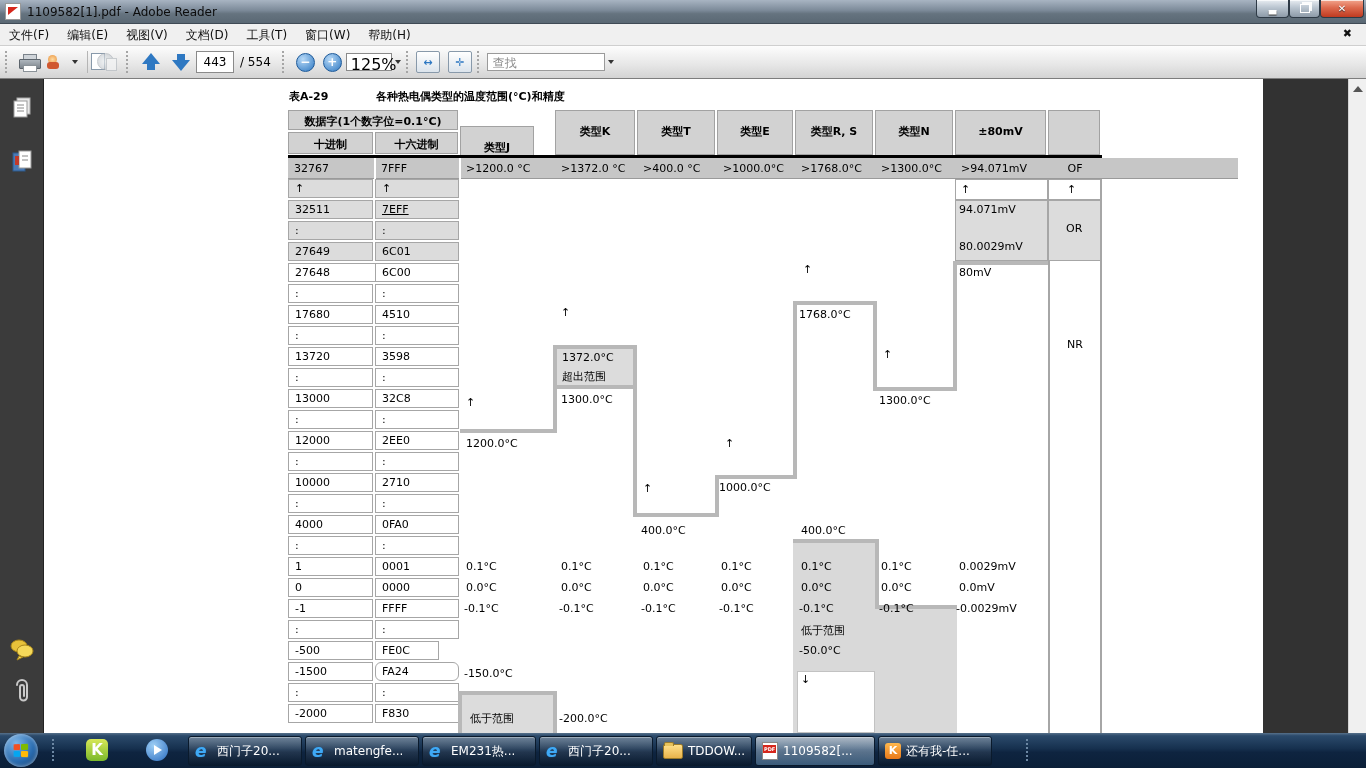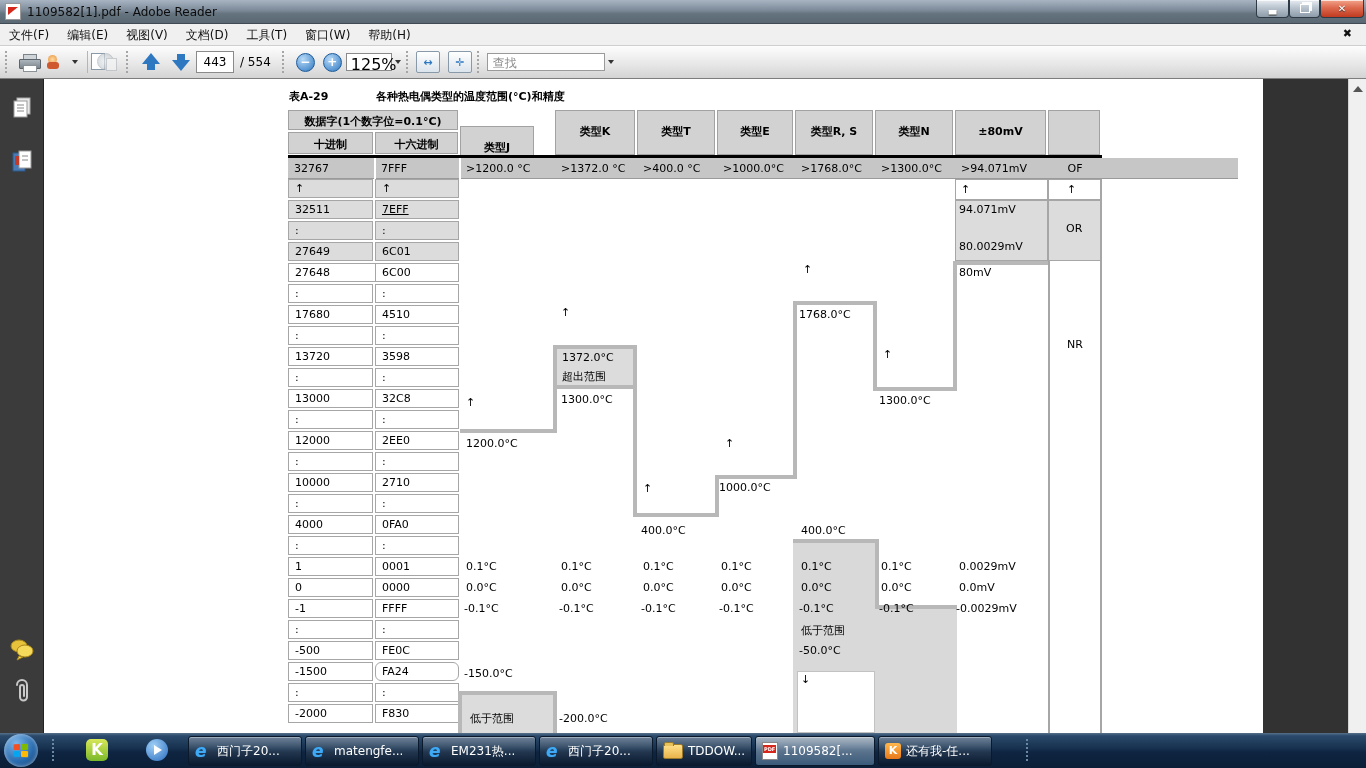--- a/index.html
+++ b/index.html
@@ -276,21 +276,21 @@
     <div class="lcell" style="left: 87px; top: 357px; width: 84px;">:</div>
     <div class="lcell" style="left: 0px; top: 378px; width: 85px;">1</div>
     <div class="lcell" style="left: 87px; top: 378px; width: 84px;">0001</div>
     <div class="lcell" style="left: 0px; top: 399px; width: 85px;">0</div>
     <div class="lcell" style="left: 87px; top: 399px; width: 84px;">0000</div>
     <div class="lcell" style="left: 0px; top: 420px; width: 85px;">-1</div>
     <div class="lcell" style="left: 87px; top: 420px; width: 84px;">FFFF</div>
     <div class="lcell" style="left: 0px; top: 441px; width: 85px;">:</div>
     <div class="lcell" style="left: 87px; top: 441px; width: 84px;">:</div>
     <div class="lcell" style="left: 0px; top: 462px; width: 85px;">-500</div>
-    <div class="lcell" style="left: 87px; top: 462px; width: 84px;">FE0C</div>
+    <div class="lcell" style="left: 87px; top: 462px; width: 64px;">FE0C</div>
     <div class="lcell" style="left: 0px; top: 483px; width: 85px;">-1500</div>
     <div class="lcell" style="left: 87px; top: 483px; width: 84px; border-radius: 6px;">FA24</div>
     <div class="lcell" style="left: 0px; top: 504px; width: 85px;">:</div>
     <div class="lcell" style="left: 87px; top: 504px; width: 84px;">:</div>
     <div class="lcell" style="left: 0px; top: 525px; width: 85px;">-2000</div>
     <div class="lcell" style="left: 87px; top: 525px; width: 84px;">F830</div>
   </div>
 
 <div class="seg" style="left:460px;top:429px;width:95px;height:4px"></div>
 <div class="seg" style="left:553px;top:385px;width:4px;height:48px"></div>

